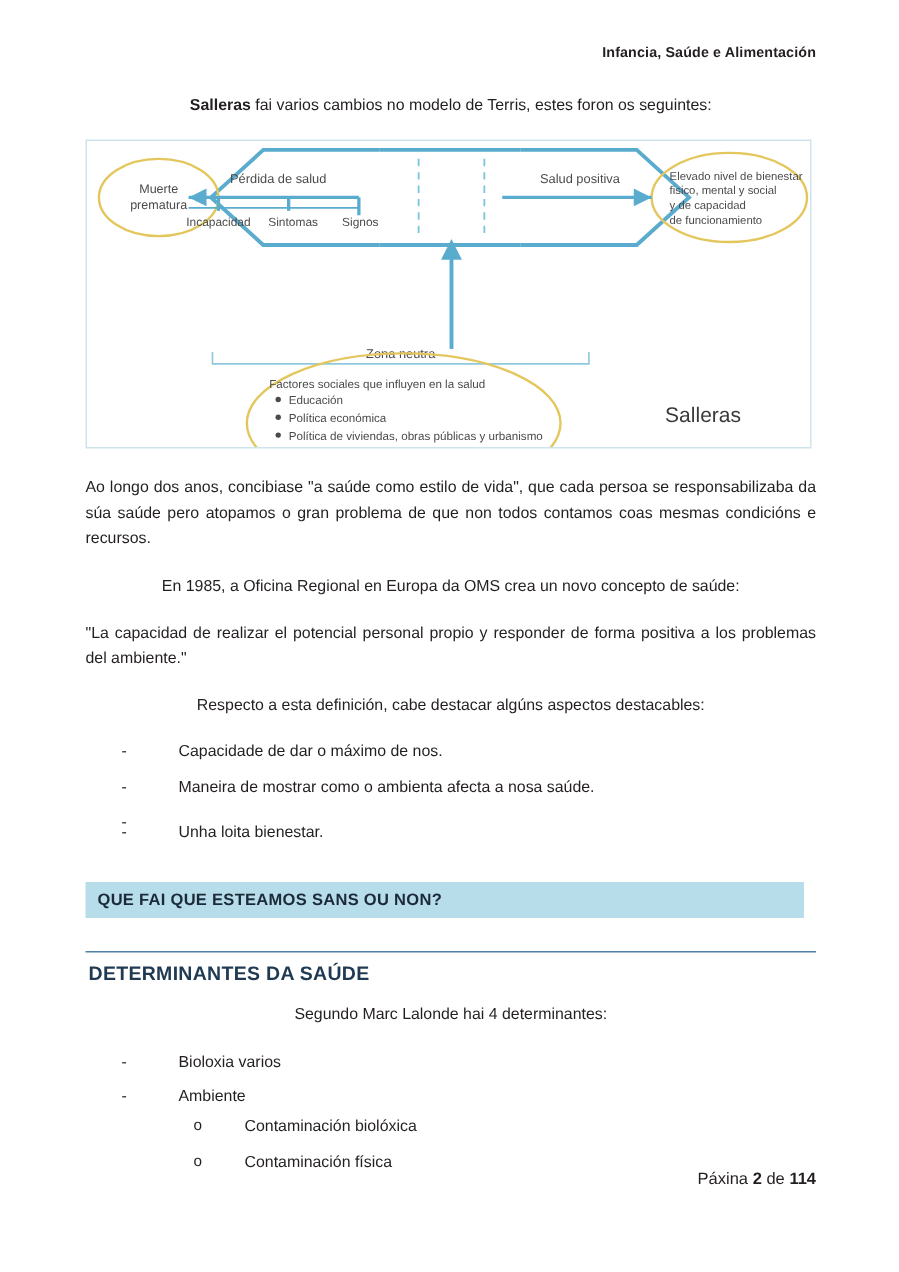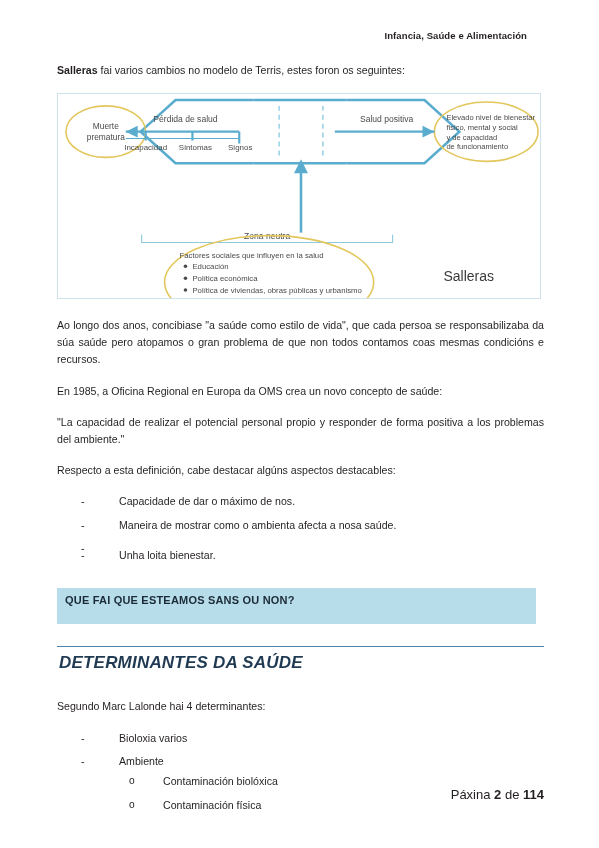--- a/index.html
+++ b/index.html
@@ -17,21 +17,21 @@
     height: 848px;
     background: #ffffff;
     overflow: hidden;
     box-sizing: border-box;
   }
 
   
   .doc-header {
     position: absolute;
     top: 30px;
-    right: 72px;
+    right: 55px;
     font-size: 9.5px;
     font-weight: bold;
     color: #231f20;
     letter-spacing: .1px;
     white-space: nowrap;
     text-align: right;
   }
 
   
   .content {
@@ -41,21 +41,21 @@
     width: 487px;
   }
 
   p.para {
     margin: 0 0 14px 0;
     font-size: 10.6px;
     line-height: 1.62;
     text-align: justify;
     color: #231f20;
   }
-  p.para.nojust { text-align: left; }
+  p.para.nojust { text-align: center; }
   .b { font-weight: bold; }
 
   
   .figure {
     position: relative;
     width: 484px;
     height: 206px;
     margin: 10px 0 18px 0;
     border: 1px solid #cfe3ec;
     background: #ffffff;
@@ -111,41 +111,40 @@
   }
 
   
   .hl-heading {
     display: block;
     background: #b7dcea;
     color: #1b2a38;
     font-weight: bold;
     font-size: 11px;
     letter-spacing: .2px;
-    padding: 6px 8px 18px 8px;
+    padding: 6px 8px 6px 8px;
     margin: 18px 8px 22px 0;
   }
   .sec-heading {
     display: block;
     border-top: 1.6px solid #4f81a8;
     color: #1f3a52;
     font-weight: bold;
-    font-size: 17px;
+    font-size: 13px;
     letter-spacing: .2px;
     padding: 6px 0 0 2px;
-    margin: 0 0 25px 0;
-    font-style: italic;
+    margin: 0 0 12px 0;
   }
 
   
   .doc-footer {
     position: absolute;
     right: 55px;
-    bottom: 46px;
-    font-size: 13px;
+    bottom: 56px;
+    font-size: 11px;
     color: #231f20;
     white-space: nowrap;
   }
   .doc-footer .fb { font-weight: bold; }
 
   
   text { font-family: "Liberation Sans", sans-serif; fill: #4a4a4a; }
 </style>
 </head>
 <body>

